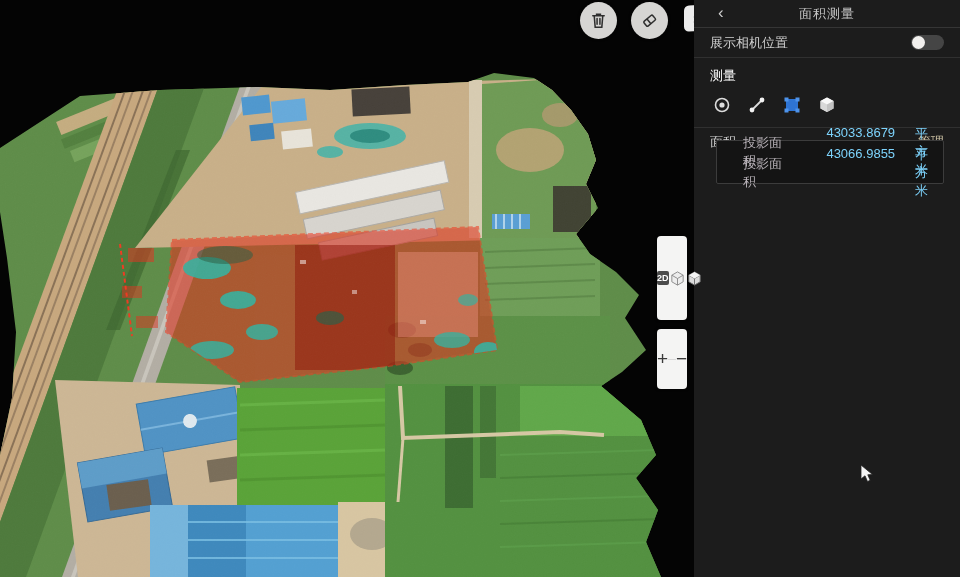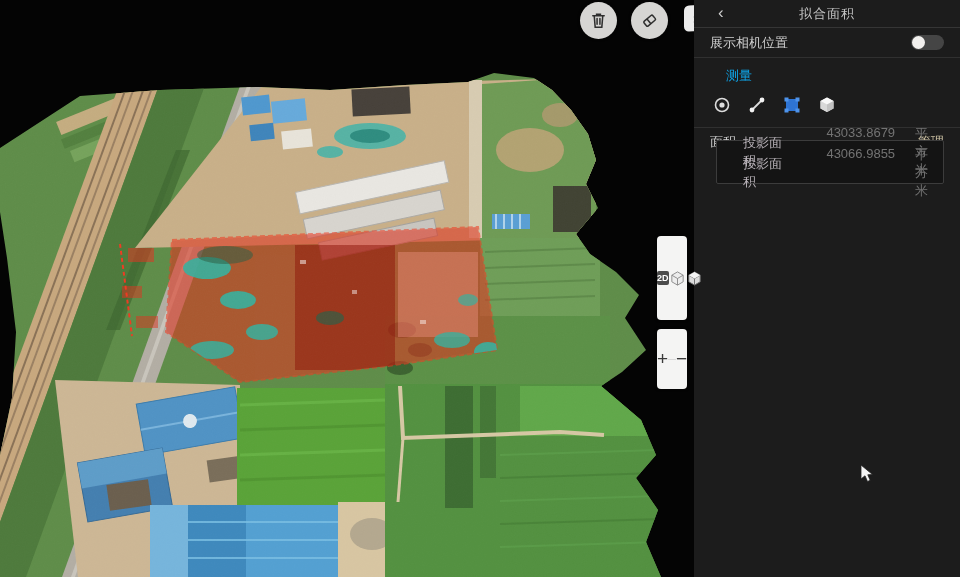--- a/index.html
+++ b/index.html
@@ -22,36 +22,36 @@
   
   .panel{position:absolute;left:694px;top:0;width:266px;height:577px;
          background:var(--panel-bg,#1c1c1c);font-size:13px;}
   .panel-header{position:relative;height:27px;display:flex;align-items:center;justify-content:center;
                 border-bottom:1px solid #353535;color:#c4c4c4;letter-spacing:1px;}
   .back-btn{position:absolute;left:24px;top:3px;font-size:17px;color:#cfcfcf;cursor:pointer;line-height:20px;}
   .row{display:flex;align-items:center;padding:0 16px;}
   .camera-row{height:29px;justify-content:space-between;border-bottom:1px solid #303030;}
   .toggle{width:33px;height:15px;border-radius:8px;background:#454545;position:relative;cursor:pointer;}
   .toggle .knob{position:absolute;left:1px;top:1px;width:13px;height:13px;border-radius:50%;background:#f2f0ee;}
-  .section-label{padding:9px 16px 2px 16px;color:#0ea5e9;margin-left:16px;}
+  .section-label{padding:9px 16px 2px 16px;color:#ffffff;}
   .tools-row{padding:6px 16px 10px 16px;border-bottom:1px solid #303030;display:flex;gap:11px;}
   .tool{width:24px;height:24px;display:flex;align-items:center;justify-content:center;
         border-radius:3px;cursor:pointer;}
   .tool svg{width:18px;height:18px;}
   .area-row{height:28px;justify-content:space-between;}
   .manage{color:#cdc2a4;cursor:pointer;}
 
   .card{position:absolute;left:22px;top:140px;width:226px;border:1px solid #3c3c3c;
         background:#141414;border-radius:2px;}
   .card-header{display:flex;align-items:center;height:24px;background:#070707;
                color:#ded6de;padding:0 8px;gap:6px;cursor:pointer;}
   .card-header svg{width:10px;height:10px;flex:0 0 auto;}
   .card-row{display:flex;justify-content:space-between;align-items:center;
             height:21px;padding:0 10px 0 26px;color:#b7b1b7;}
-  .card-row .val{color:#737373;display:flex;gap:20px;margin-left:40px;}
+  .card-row .val{color:#7dd3fc;display:flex;gap:20px;margin-left:40px;}
 
   
   .ctrl-stack{position:absolute;width:30px;background:#f4f4f3;border-radius:4px;
               display:flex;flex-direction:row;align-items:center;box-shadow:0 0 3px rgba(0,0,0,.5);}
   .stack-views{left:657px;top:236px;height:84px;justify-content:space-around;}
   .stack-zoom{left:657px;top:329px;height:60px;}
   .badge-2d{width:17px;height:14px;background:#4c4c4c;color:#fff;font-size:9px;font-weight:bold;
             border-radius:2px;display:flex;align-items:center;justify-content:center;cursor:pointer;}
   .cube-btn{width:20px;height:20px;display:flex;align-items:center;justify-content:center;cursor:pointer;}
   .zoom-btn{flex:1;width:100%;display:flex;align-items:center;justify-content:center;
@@ -229,21 +229,21 @@
         <rect x="4" y="7" width="12" height="6.5" rx="1.4" fill="none" stroke="#2e2e2e" stroke-width="1.6"></rect>
         <line x1="9" y1="7" x2="9" y2="13.5" stroke="#2e2e2e" stroke-width="1.6"></line>
       </g>
     </svg>
   </div>
   <div class="collapse-tab">»</div>
 
   <div class="panel">
     <div class="panel-header">
       <span class="back-btn">‹</span>
-      <span>拟合面积</span>
+      <span>面积测量</span>
     </div>
 
     <div class="row camera-row">
       <span>展示相机位置</span>
       <span class="toggle">
           <span class="knob"></span>
         </span>
     </div>
 
     <div class="section-label">测量</div>

